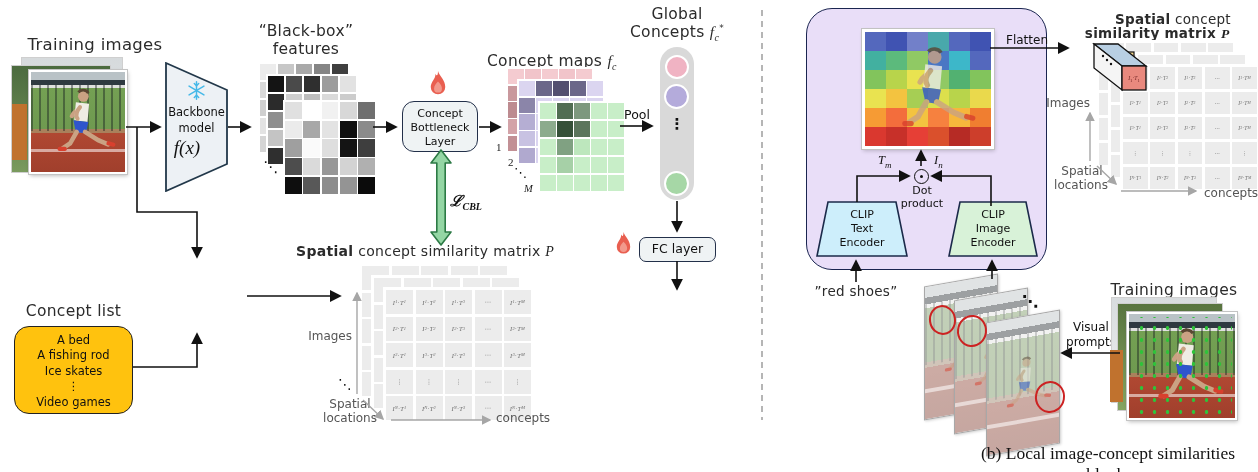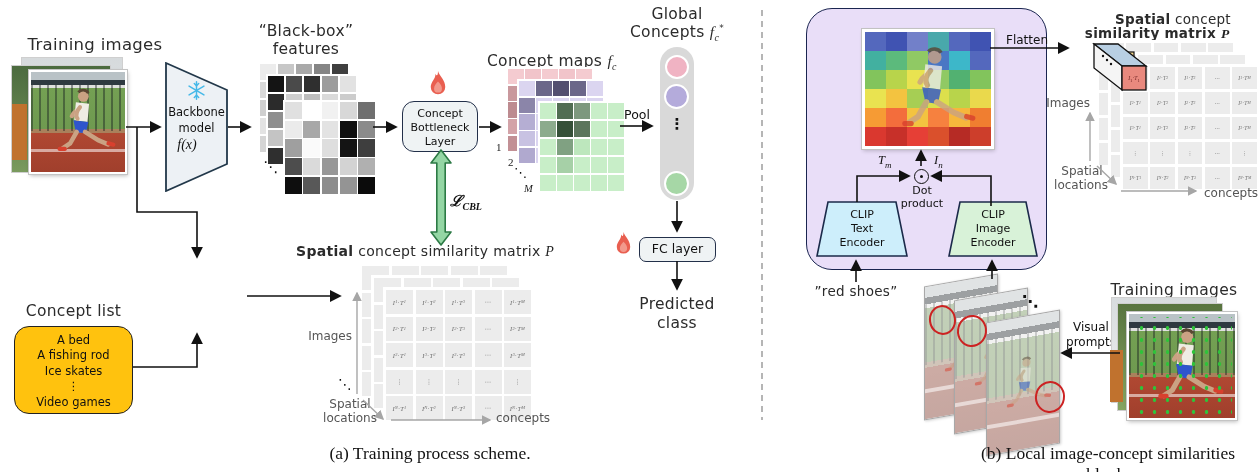--- a/index.html
+++ b/index.html
@@ -106,21 +106,21 @@
 
   <div class="abs" style="left:165px;top:62px;width:63px;height:130px;">
     <svg width="63" height="130" class="abs" style="left:0;top:0">
       <polygon points="1,1 62,28 62,102 1,129" fill="#edf1f5" stroke="#22384a" stroke-width="1.8"></polygon>
     </svg>
     <svg class="abs" style="left:21px;top:18px;width:21px;height:21px;">
         <use href="#snow"></use>
       </svg>
     <div class="abs ctr" style="left:0;top:43px;width:63px;font-size:11.5px;color:#111;">Backbone</div>
     <div class="abs ctr" style="left:0;top:59px;width:63px;font-size:11.5px;color:#111;">model</div>
-    <div class="abs ctr math" style="left:0;top:75px;width:44px;font-size:14px;color:#111;">f(x)</div>
+    <div class="abs ctr math" style="left:0;top:75px;width:44px;font-size:19px;color:#111;">f(x)</div>
   </div>
 
   <div class="abs ctr hand" style="left:246px;top:22px;width:120px;font-size:15.5px;">“Black-box”</div>
   <div class="abs ctr hand" style="left:246px;top:40px;width:120px;font-size:15.5px;">features</div>
   <div class="abs sheet5" style="left:258px;top:62px;width:88px;height:88px;">
       <div style="background: rgb(236, 236, 236);"></div>
       <div style="background: rgb(199, 199, 199);"></div>
       <div style="background: rgb(169, 169, 169);"></div>
       <div style="background: rgb(133, 133, 133);"></div>
       <div style="background: rgb(63, 63, 63);"></div>
@@ -311,24 +311,20 @@
     <div class="abs" style="left: 5px; top: 8px; width: 24px; height: 24px; border-radius: 50%; border: 2px solid rgb(255, 255, 255); box-sizing: border-box; background: rgb(240, 179, 195);"></div>
     <div class="abs" style="left: 4px; top: 37px; width: 25px; height: 25px; border-radius: 50%; border: 2px solid rgb(255, 255, 255); box-sizing: border-box; background: rgb(180, 171, 219);"></div>
     <div class="abs dotchar ctr" style="left:0;top:68px;width:34px;font-size:15px;font-weight:bold;">⋮</div>
     <div class="abs" style="left: 4px; top: 124px; width: 25px; height: 25px; border-radius: 50%; border: 2px solid rgb(255, 255, 255); box-sizing: border-box; background: rgb(166, 215, 166);"></div>
   </div>
 
   <svg class="abs" style="left:612px;top:231px;width:23px;height:27px;">
       <use href="#flame"></use>
     </svg>
   <div class="abs roundbox ctr" style="left:639px;top:237px;width:75px;height:23px;border-radius:7px;font-size:12.5px;line-height:21px;color:#111;">FC layer</div>
-  <div class="abs ctr hand" style="left:617px;top:295px;width:120px;font-size:15.5px;line-height:1.25;">
-      <div>Predicted</div>
-      <div>class</div>
-    </div>
 
   <div class="abs" style="left:296px;top:243px;font-size:14px;">
     <span class="bold hand">Spatial</span><span class="hand"> concept similarity matrix </span><i class="math">P</i>
   </div>
   <div class="abs mtx mtx-a" style="left:359px;top:263px;width:145px;height:130px;">
       <div class="c"></div>
       <div class="c"></div>
       <div class="c"></div>
       <div class="c"></div>
       <div class="c"></div>
@@ -416,21 +412,20 @@
 
   <div class="abs ctr hand" style="left:16px;top:302px;width:115px;font-size:15.5px;">Concept list</div>
   <div class="abs ctr" style="left:14px;top:326px;width:119px;height:88px;background:#ffc20e;border:1.6px solid #222;border-radius:15px;font-size:11.5px;line-height:1.34;padding-top:6px;box-sizing:border-box;color:#111;">
       <div>A bed</div>
       <div>A fishing rod</div>
       <div>Ice skates</div>
       <div>⋮</div>
       <div>Video games</div>
     </div>
 
-  <div class="abs ctr serif" style="left:230px;top:443px;width:400px;font-size:17.5px;color:#111;">(a) Training process scheme.</div>
 
   <div class="abs" style="left:806px;top:8px;width:239px;height:260px;background:#e9def8;border:1.7px solid #1a2550;border-radius:26px;"></div>
 
   <div class="abs" style="left:862px;top:29px;width:126px;height:114px;border:3px solid #fff;outline:1px solid #c2c2c2;box-shadow:1px 2px 4px rgba(0,0,0,.2);">
     <div class="heatgrid">
         <div style="background: rgb(84, 104, 189);"></div>
         <div style="background: rgb(64, 83, 178);"></div>
         <div style="background: rgb(114, 128, 201);"></div>
         <div style="background: rgb(73, 168, 171);"></div>
         <div style="background: rgb(84, 104, 189);"></div>

